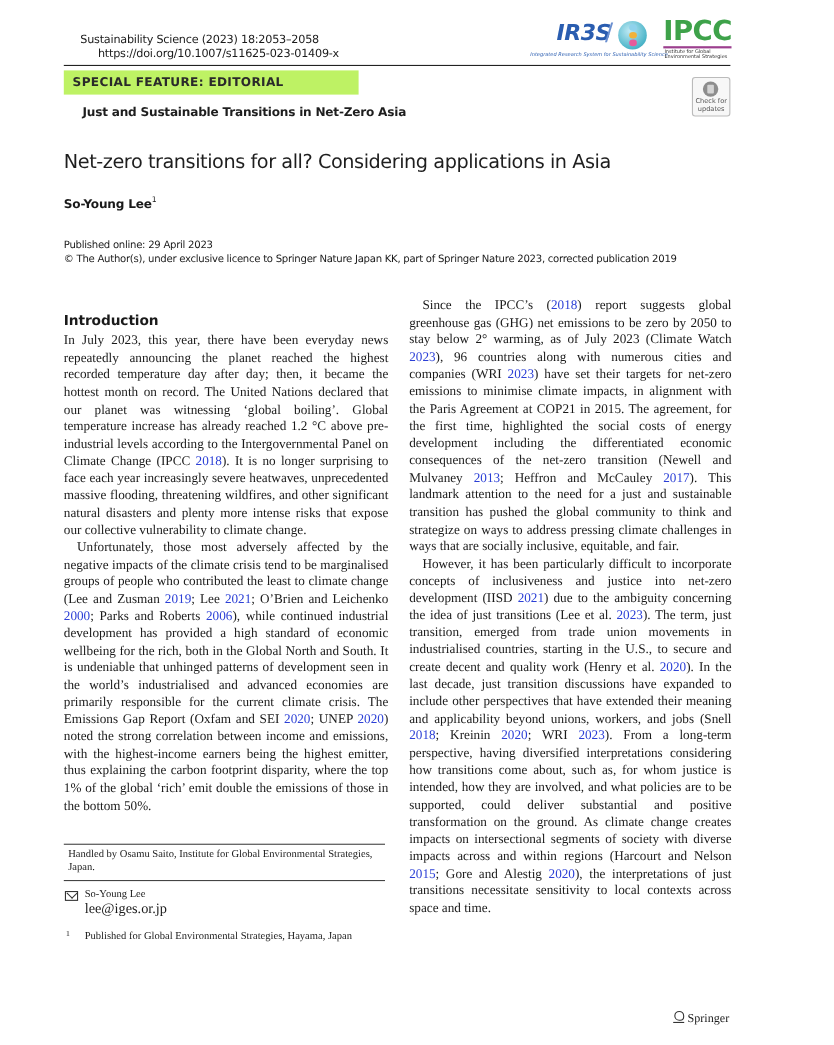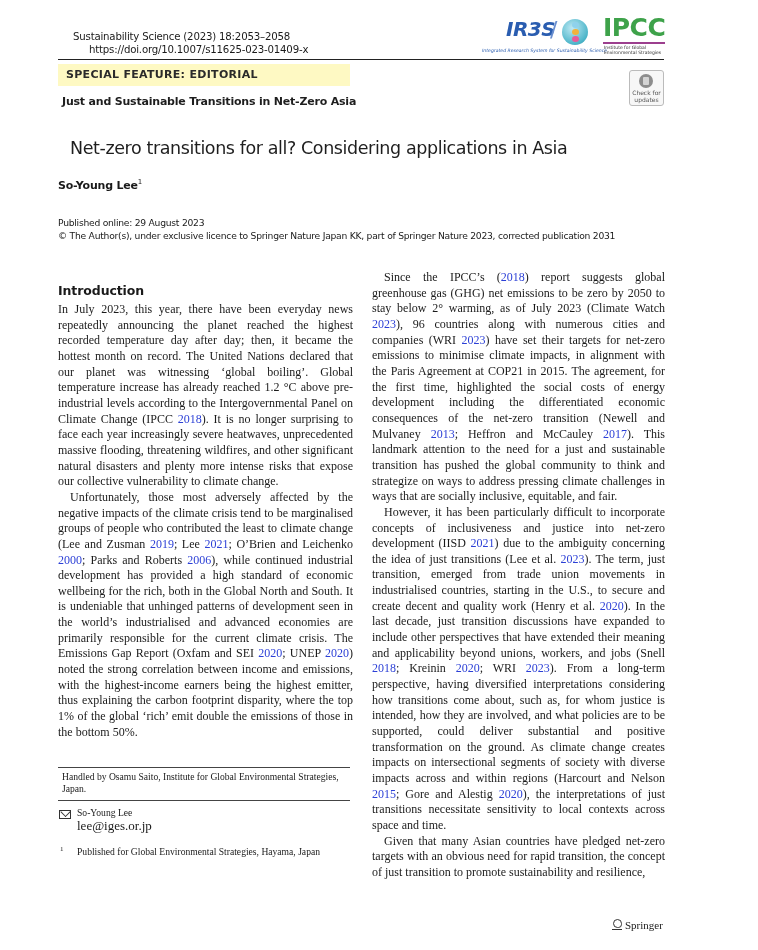--- a/index.html
+++ b/index.html
@@ -3,43 +3,43 @@
 <meta charset="utf-8">
 <style>
   html, body { margin: 0; padding: 0; background: #ffffff; }
   body { width: 758px; height: 950px; position: relative; overflow: hidden; color: #1a1a1a; }
   .sans { font-family: "DejaVu Sans", "Liberation Sans", sans-serif; }
   .serif { font-family: "Liberation Serif", "DejaVu Serif", serif; }
 
   #journal-line { position: absolute; left: 58px; top: 30px; font-size: 10.2px; line-height: 14px; letter-spacing: -0.2px; margin-left: 15px; }
   #doi-line { position: absolute; left: 58px; top: 43px; font-size: 10.2px; line-height: 14px; letter-spacing: -0.2px; margin-left: 31px; }
   #top-rule { position: absolute; left: 58px; top: 59px; width: 606px; height: 1px; background: #222; }
-  #feature-bar { position: absolute; left: 58px; top: 64px; width: 292px; height: 22px; background: #fef9c3; }
+  #feature-bar { position: absolute; left: 58px; top: 64px; width: 268px; height: 22px; background: #bef264; }
   #feature-bar span { position: absolute; left: 8px; top: 4px; font-size: 11px; font-weight: bold; letter-spacing: 0.3px; color: #2a2a2a; }
-  #subtitle { position: absolute; left: 62px; top: 95px; font-size: 11px; font-weight: bold; letter-spacing: -0.2px; color: #1e1e1e; }
+  #subtitle { position: absolute; left: 75px; top: 95px; font-size: 11px; font-weight: bold; letter-spacing: -0.2px; color: #1e1e1e; }
 
   
   #ir3s-logo { position: absolute; left: 482px; top: 17px; width: 115px; height: 40px; }
   #ir3s-text { position: absolute; left: 24px; top: 0px; font-size: 20px; font-weight: bold; font-style: italic; color: #2a5db0; letter-spacing: -0.5px; }
   #ir3s-slash { position: absolute; left: 68px; top: 0px; font-size: 22px; color: #6a8fd0; }
   #ir3s-orb { position: absolute; left: 80px; top: 2px; width: 26px; height: 26px; border-radius: 50%; background: radial-gradient(circle at 40% 35%, #bfe9f4, #4cb5c9 70%, #2f8fa6); }
   #ir3s-orb i { position: absolute; left: 10px; width: 7px; height: 6px; border-radius: 50%; }
   #ir3s-sub { position: absolute; left: 0px; top: 31px; font-size: 4.6px; font-style: italic; color: #2a5db0; white-space: nowrap; }
 
   #iges-logo { position: absolute; left: 603px; top: 17px; width: 64px; height: 40px; }
   #iges-text { position: absolute; left: 0px; top: -4px; font-size: 25px; font-weight: bold; color: #3ea24a; letter-spacing: -0.5px; }
   #iges-bar { position: absolute; left: 0px; top: 25px; width: 62px; height: 2px; background: #9c3f8e; }
   #iges-sub { position: absolute; left: 1px; top: 28px; font-size: 4.5px; line-height: 5px; color: #333; }
 
   #check-updates { position: absolute; left: 629px; top: 70px; width: 33px; height: 34px; border: 1px solid #bbb; border-radius: 3px; background: #f7f7f7; cursor: pointer; }
   #check-updates .ring { position: absolute; left: 9px; top: 3px; width: 14px; height: 14px; border-radius: 50%; background: #8d8d8d; }
   #check-updates .ring::after { content: ""; position: absolute; left: 4px; top: 3px; width: 6px; height: 8px; background: #d4d4d4; border-radius: 1px; }
   #check-updates .lbl { position: absolute; left: 0; width: 33px; top: 19px; font-size: 6px; line-height: 6.5px; text-align: center; color: #555; }
 
-  #title { position: absolute; left: 58px; top: 138px; font-size: 17.5px; letter-spacing: -0.4px; color: #1e1e1e; white-space: nowrap; margin-left: 12px; }
+  #title { position: absolute; left: 58px; top: 138px; font-size: 17.5px; letter-spacing: -0.4px; color: #1e1e1e; white-space: nowrap; }
   #author { position: absolute; left: 58px; top: 178px; font-size: 11px; font-weight: bold; letter-spacing: -0.2px; }
   #author sup { font-size: 7px; font-weight: normal; }
   #published { position: absolute; left: 58px; top: 217px; font-size: 9.2px; letter-spacing: -0.25px; }
   #copyright { position: absolute; left: 58px; top: 230px; font-size: 9.2px; letter-spacing: -0.25px; white-space: nowrap; }
 
   #intro-heading { position: absolute; left: 58px; top: 272px; font-size: 12.5px; font-weight: bold; letter-spacing: -0.1px; margin-top: 11px; }
 
   .col { position: absolute; width: 295px; font-size: 12px; line-height: 15.65px; text-align: justify; hyphens: none; }
   .col p { margin: 0; }
   .col p.indent { text-indent: 12px; }
@@ -99,33 +99,32 @@
 <div id="check-updates" class="sans">
   <span class="ring"></span>
   <span class="lbl">
     <span>Check for</span><br>
     <span>updates</span>
   </span>
 </div>
 
 <div id="title" class="sans">Net-zero transitions for all? Considering applications in Asia</div>
 <div id="author" class="sans"><span>So-Young Lee</span><sup>1</sup></div>
-<div id="published" class="sans">Published online: 29 August 2023</div>
-<div id="copyright" class="sans">© The Author(s), under exclusive licence to Springer Nature Japan KK, part of Springer Nature 2023, corrected publication 2031</div>
+<div id="published" class="sans">Published online: 29 April 2023</div>
+<div id="copyright" class="sans">© The Author(s), under exclusive licence to Springer Nature Japan KK, part of Springer Nature 2023, corrected publication 2019</div>
 
 <div id="intro-heading" class="sans">Introduction</div>
 
 <div id="col-left" class="col serif">
     <p><span>In July 2023, this year, there have been everyday news repeatedly announcing the planet reached the highest recorded temperature day after day; then, it became the hottest month on record. The United Nations declared that our planet was witnessing ‘global boiling’. Global temperature increase has already reached 1.2 °C above pre-industrial levels according to the Intergovernmental Panel on Climate Change (IPCC </span><span class="cite" style="color: rgb(43, 63, 214);">2018</span><span>). It is no longer surprising to face each year increasingly severe heatwaves, unprecedented massive flooding, threatening wildfires, and other significant natural disasters and plenty more intense risks that expose our collective vulnerability to climate change.</span></p>
     <p class="indent"><span>Unfortunately, those most adversely affected by the negative impacts of the climate crisis tend to be marginalised groups of people who contributed the least to climate change (Lee and Zusman </span><span class="cite" style="color: rgb(43, 63, 214);">2019</span><span>; Lee </span><span class="cite" style="color: rgb(43, 63, 214);">2021</span><span>; O’Brien and Leichenko </span><span class="cite" style="color: rgb(43, 63, 214);">2000</span><span>; Parks and Roberts </span><span class="cite" style="color: rgb(43, 63, 214);">2006</span><span>), while continued industrial development has provided a high standard of economic wellbeing for the rich, both in the Global North and South. It is undeniable that unhinged patterns of development seen in the world’s industrialised and advanced economies are primarily responsible for the current climate crisis. The Emissions Gap Report (Oxfam and SEI </span><span class="cite" style="color: rgb(43, 63, 214);">2020</span><span>; UNEP </span><span class="cite" style="color: rgb(43, 63, 214);">2020</span><span>) noted the strong correlation between income and emissions, with the highest-income earners being the highest emitter, thus explaining the carbon footprint disparity, where the top 1% of the global ‘rich’ emit double the emissions of those in the bottom 50%.</span></p>
   </div>
 <div id="col-right" class="col serif">
     <p class="indent"><span>Since the IPCC’s (</span><span class="cite" style="color: rgb(43, 63, 214);">2018</span><span>) report suggests global greenhouse gas (GHG) net emissions to be zero by 2050 to stay below 2° warming, as of July 2023 (Climate Watch </span><span class="cite" style="color: rgb(43, 63, 214);">2023</span><span>), 96 countries along with numerous cities and companies (WRI </span><span class="cite" style="color: rgb(43, 63, 214);">2023</span><span>) have set their targets for net-zero emissions to minimise climate impacts, in alignment with the Paris Agreement at COP21 in 2015. The agreement, for the first time, highlighted the social costs of energy development including the differentiated economic consequences of the net-zero transition (Newell and Mulvaney </span><span class="cite" style="color: rgb(43, 63, 214);">2013</span><span>; Heffron and McCauley </span><span class="cite" style="color: rgb(43, 63, 214);">2017</span><span>). This landmark attention to the need for a just and sustainable transition has pushed the global community to think and strategize on ways to address pressing climate challenges in ways that are socially inclusive, equitable, and fair.</span></p>
     <p class="indent"><span>However, it has been particularly difficult to incorporate concepts of inclusiveness and justice into net-zero development (IISD </span><span class="cite" style="color: rgb(43, 63, 214);">2021</span><span>) due to the ambiguity concerning the idea of just transitions (Lee et al. </span><span class="cite" style="color: rgb(43, 63, 214);">2023</span><span>). The term, just transition, emerged from trade union movements in industrialised countries, starting in the U.S., to secure and create decent and quality work (Henry et al. </span><span class="cite" style="color: rgb(43, 63, 214);">2020</span><span>). In the last decade, just transition discussions have expanded to include other perspectives that have extended their meaning and applicability beyond unions, workers, and jobs (Snell </span><span class="cite" style="color: rgb(43, 63, 214);">2018</span><span>; Kreinin </span><span class="cite" style="color: rgb(43, 63, 214);">2020</span><span>; WRI </span><span class="cite" style="color: rgb(43, 63, 214);">2023</span><span>). From a long-term perspective, having diversified interpretations considering how transitions come about, such as, for whom justice is intended, how they are involved, and what policies are to be supported, could deliver substantial and positive transformation on the ground. As climate change creates impacts on intersectional segments of society with diverse impacts across and within regions (Harcourt and Nelson </span><span class="cite" style="color: rgb(43, 63, 214);">2015</span><span>; Gore and Alestig </span><span class="cite" style="color: rgb(43, 63, 214);">2020</span><span>), the interpretations of just transitions necessitate sensitivity to local contexts across space and time.</span></p>
-    <p class="indent"><span>Given that many Asian countries have pledged net-zero targets with an obvious need for rapid transition, the concept of just transition to promote sustainability and resilience,</span></p>
   </div>
 
 <div id="fn-rule-1"></div>
 <div id="handled" class="serif">Handled by Osamu Saito, Institute for Global Environmental Strategies, Japan.</div>
 <div id="fn-rule-2"></div>
 <div id="envelope-icon"></div>
 <div id="contact-name" class="serif">So-Young Lee</div>
 <div id="contact-email" class="serif">lee@iges.or.jp</div>
 <div id="aff-num" class="serif">1</div>
 <div id="aff-text" class="serif">Published for Global Environmental Strategies, Hayama, Japan</div>

